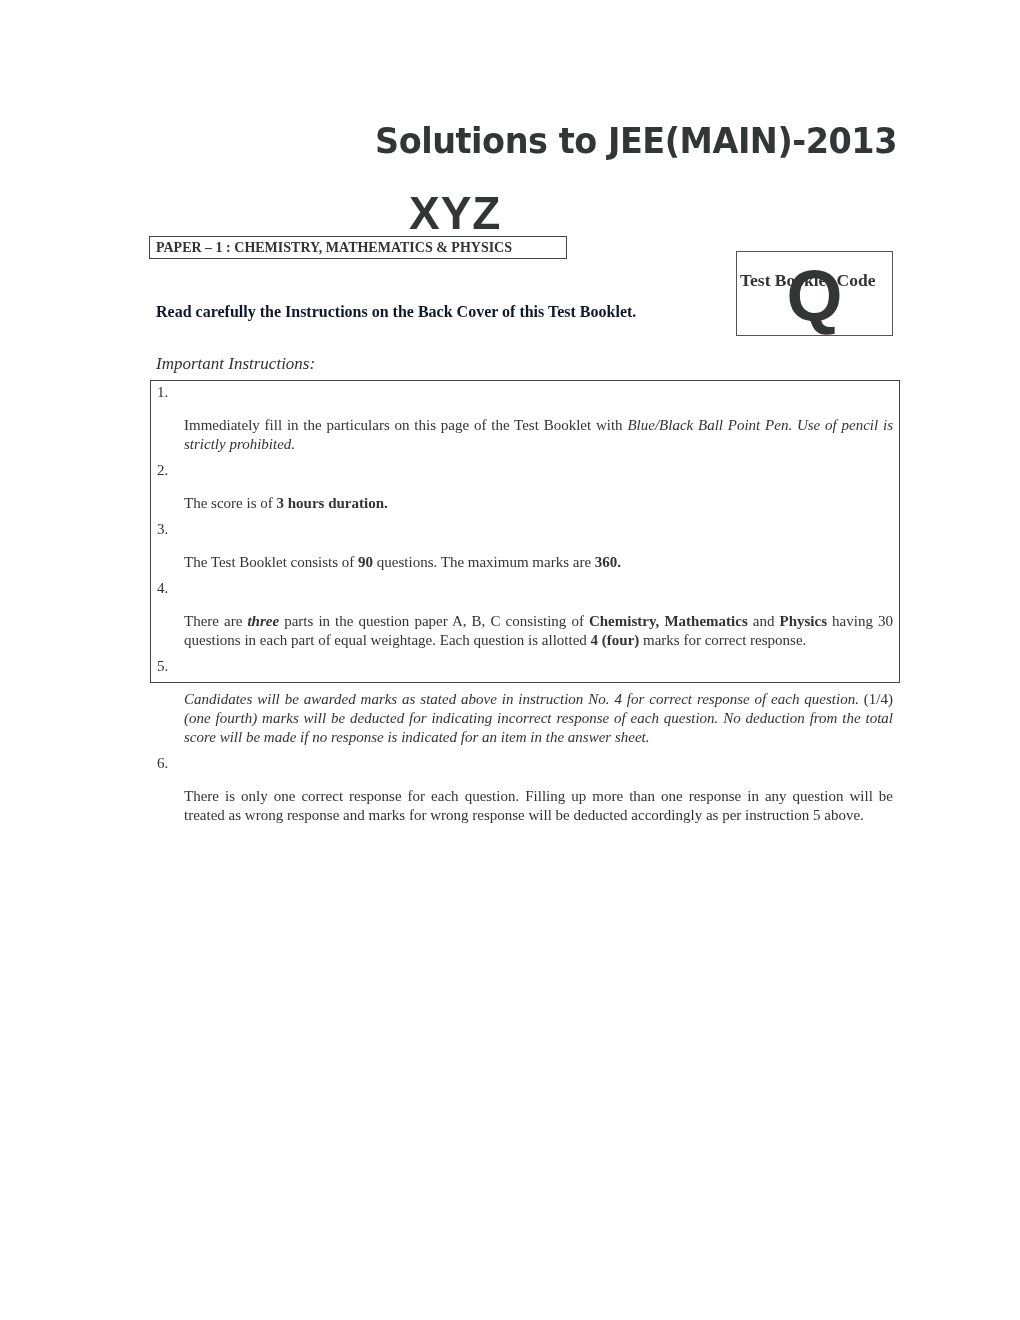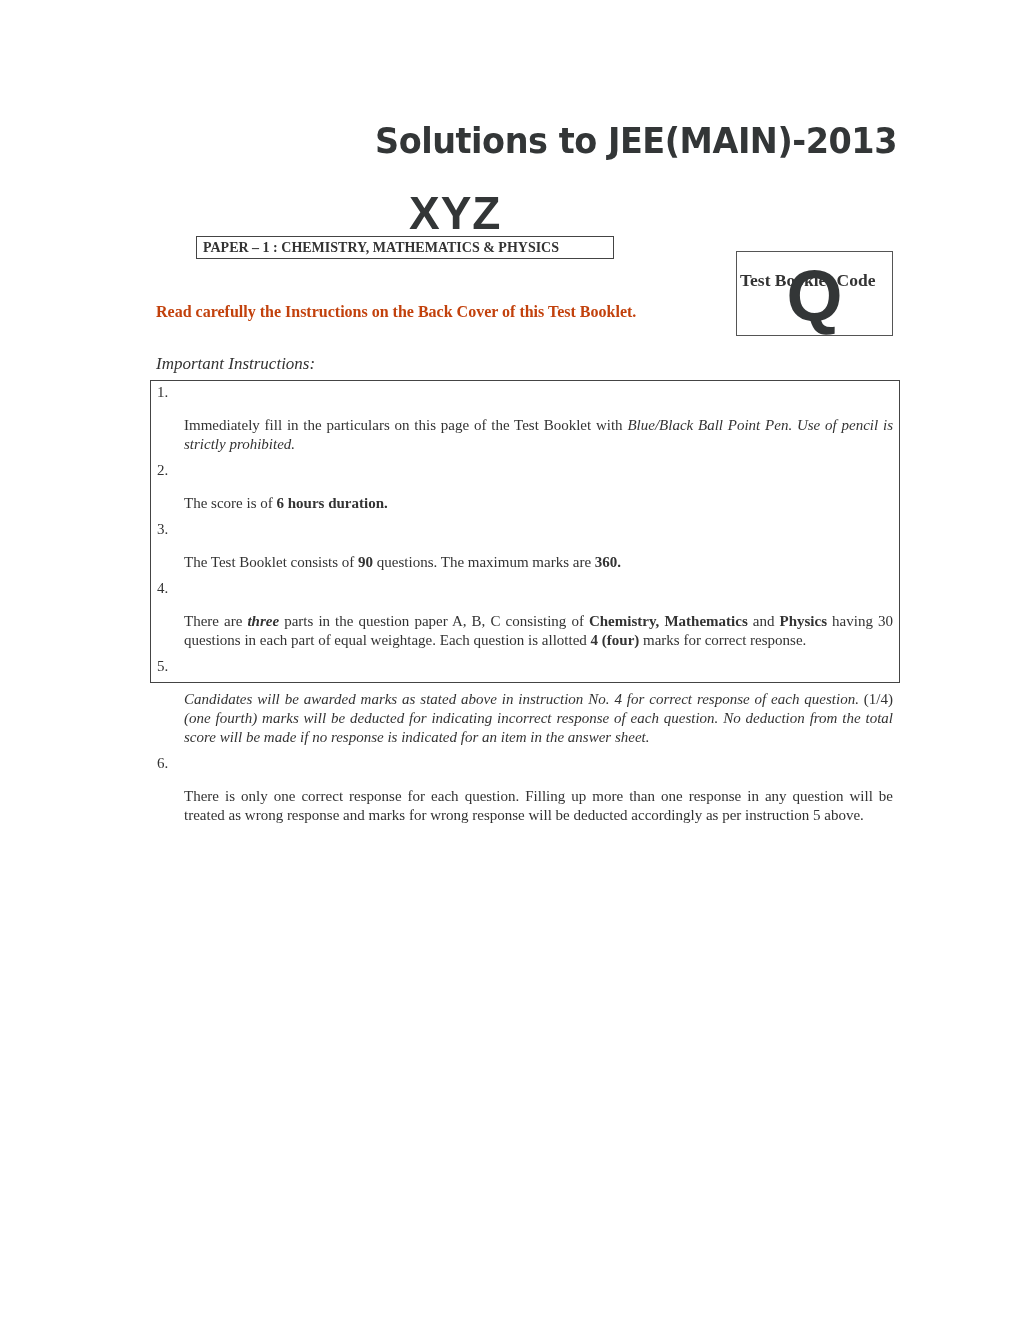--- a/index.html
+++ b/index.html
@@ -47,21 +47,20 @@
       height: 23px;
       border: 1.5px solid #444;
       box-sizing: border-box;
       font-family: "Liberation Serif", serif;
       font-weight: bold;
       font-size: 14px;
       line-height: 22px;
       padding-left: 6px;
       color: #333;
       white-space: nowrap;
-      margin-left: 47px;
     }
     .code-label {
       position: absolute;
       left: 740px;
       top: 227px;
       font-family: "Liberation Serif", serif;
       font-weight: bold;
       font-size: 17.5px;
       color: #333;
       white-space: nowrap;
@@ -87,21 +86,21 @@
       line-height: 1;
       margin-top: 4px;
     }
     .read-note {
       position: absolute;
       left: 156px;
       top: 303px;
       font-family: "Liberation Serif", serif;
       font-weight: bold;
       font-size: 16px;
-      color: #c2410c;
+      color: #0f172a;
       white-space: nowrap;
     }
     .important-heading {
       position: absolute;
       left: 156px;
       top: 354px;
       font-family: "Liberation Serif", serif;
       font-weight: normal;
       font-style: italic;
       font-size: 17px;
@@ -160,21 +159,21 @@
 <div class="important-heading">Important Instructions:</div>
 
 <div class="instructions-box">
   <ol class="instr-list">
     <li class="instr-item">
       <span class="instr-num">1.</span>
       <span class="instr-text"><span>Immediately fill in the particulars on this page of the Test Booklet with </span><span class="it">Blue/Black Ball Point Pen. Use of pencil is strictly prohibited.</span></span>
     </li>
     <li class="instr-item">
       <span class="instr-num">2.</span>
-      <span class="instr-text"><span>The score is of </span><span class="b">6 hours duration.</span></span>
+      <span class="instr-text"><span>The score is of </span><span class="b">3 hours duration.</span></span>
     </li>
     <li class="instr-item">
       <span class="instr-num">3.</span>
       <span class="instr-text"><span>The Test Booklet consists of </span><span class="b">90</span><span> questions. The maximum marks are </span><span class="b">360.</span></span>
     </li>
     <li class="instr-item">
       <span class="instr-num">4.</span>
       <span class="instr-text"><span>There are </span><span class="bi">three</span><span> parts in the question paper A, B, C consisting of </span><span class="b">Chemistry, Mathematics</span><span> and </span><span class="b">Physics</span><span> having 30 questions in each part of equal weightage. Each question is allotted </span><span class="b">4 (four)</span><span> marks for correct response.</span></span>
     </li>
     <li class="instr-item">

